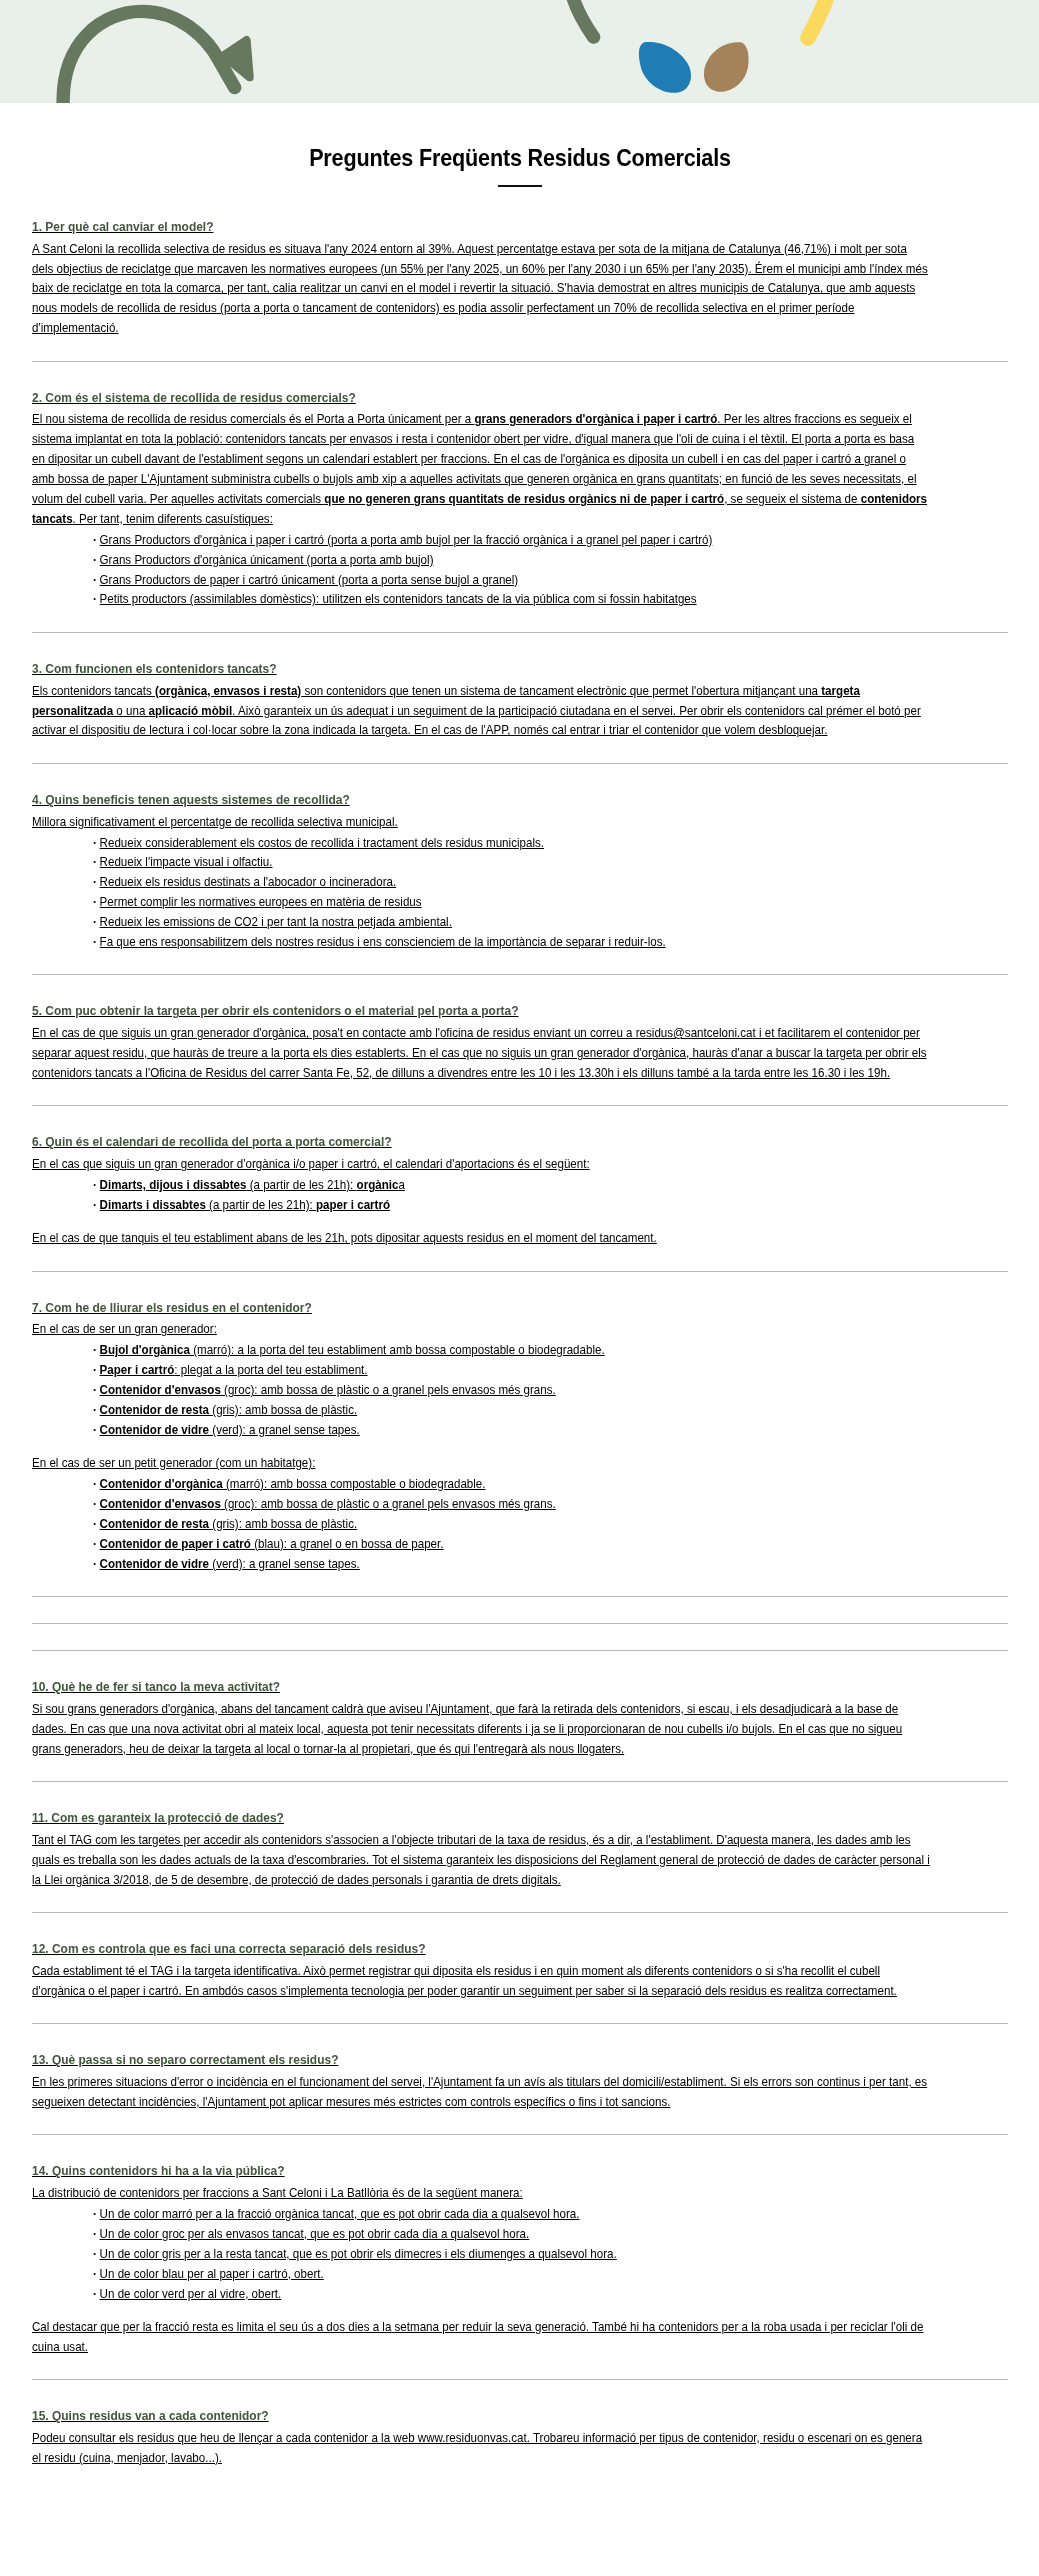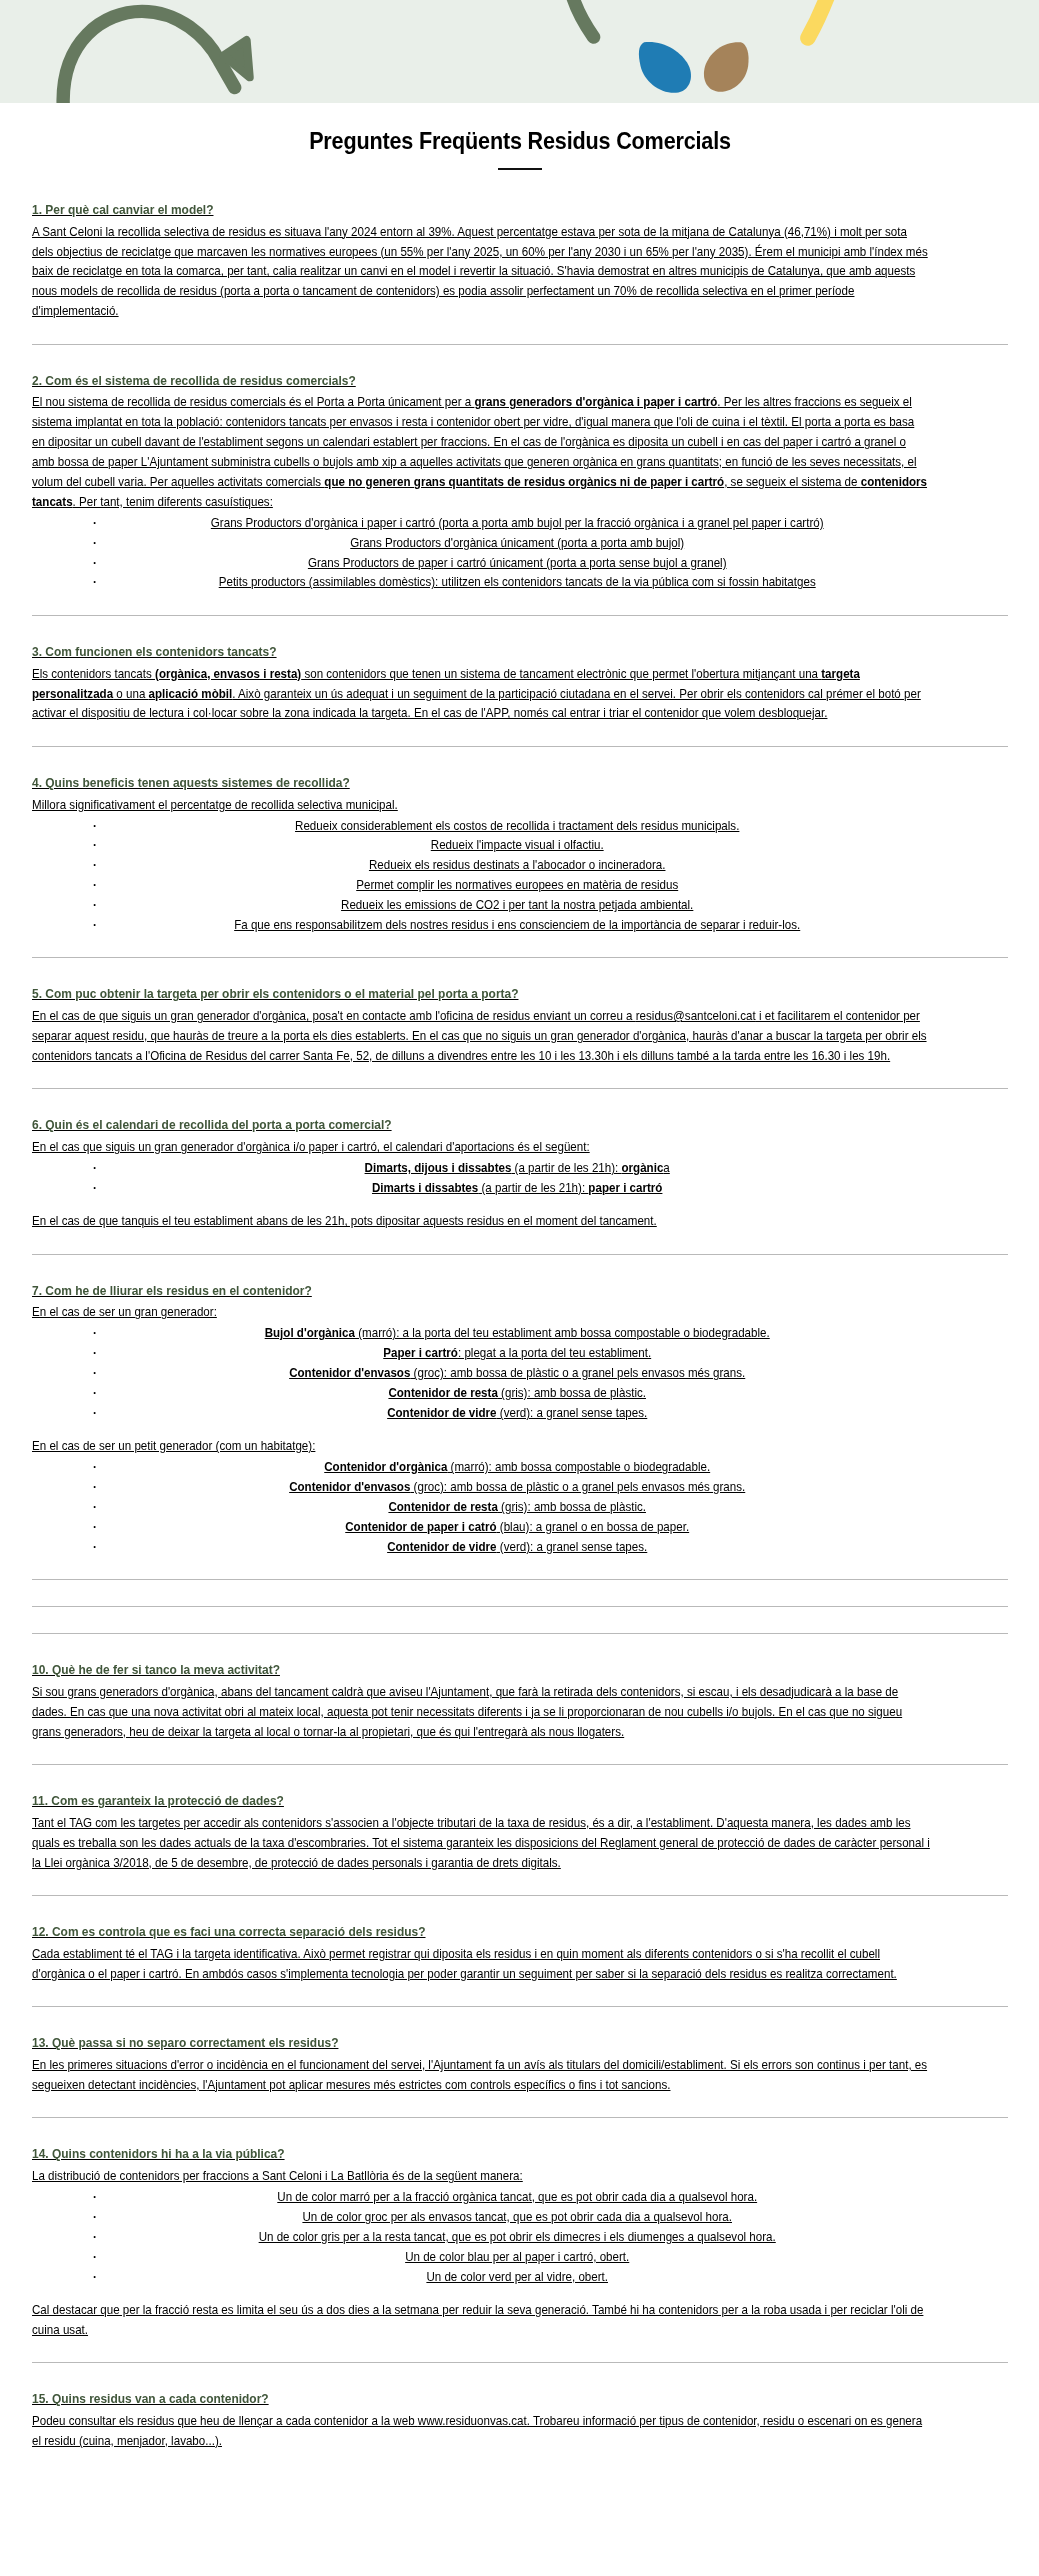--- a/index.html
+++ b/index.html
@@ -18,21 +18,21 @@
     width:100%;
     height:103px;
     background:#e9efe9;
     overflow:hidden;
   }
   .banner svg { position:absolute; top:0; left:0; }
 
   
   .title-wrap {
     text-align:center;
-    padding:24px 0 0 0;
+    padding:41px 0 0 0;
   }
   h1.doc-title {
     margin:0;
     font-size:24px;
     font-weight:bold;
     letter-spacing:-0.2px;
     color:#000;
     font-family:"Liberation Sans", sans-serif;
     transform:scaleX(0.9);
   }
@@ -64,21 +64,20 @@
     line-height:1.58;
     margin:0 0 0 0;
     transform:scaleX(0.92);
     transform-origin:left center;
     text-align:left;
   }
   ul.bullets {
     list-style:none;
     margin:1px 0 0 0;
     padding:0 0 0 61px;
-    text-align:center;
   }
   ul.bullets li {
     color:#000;
     font-size:12.6px;
     line-height:1.58;
     position:relative;
     padding-left:7.2px;
     transform:scaleX(0.92);
     transform-origin:left center;
   }

